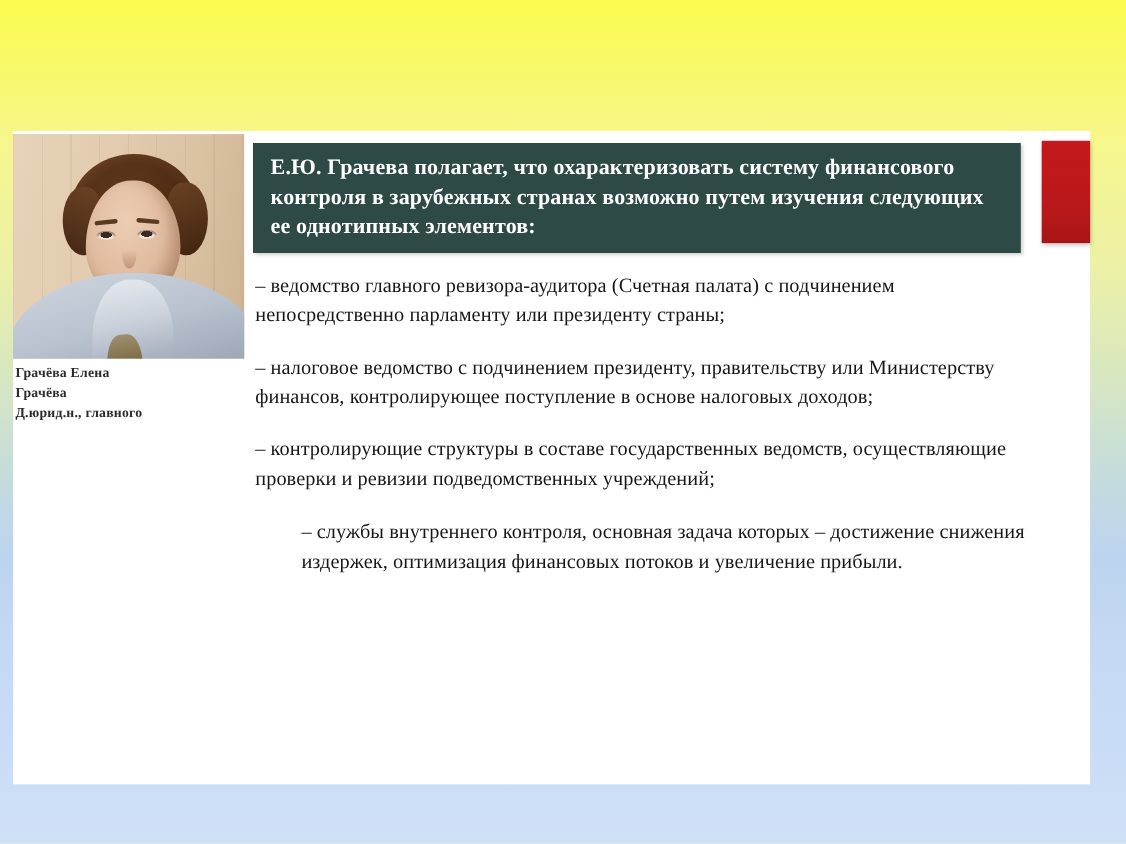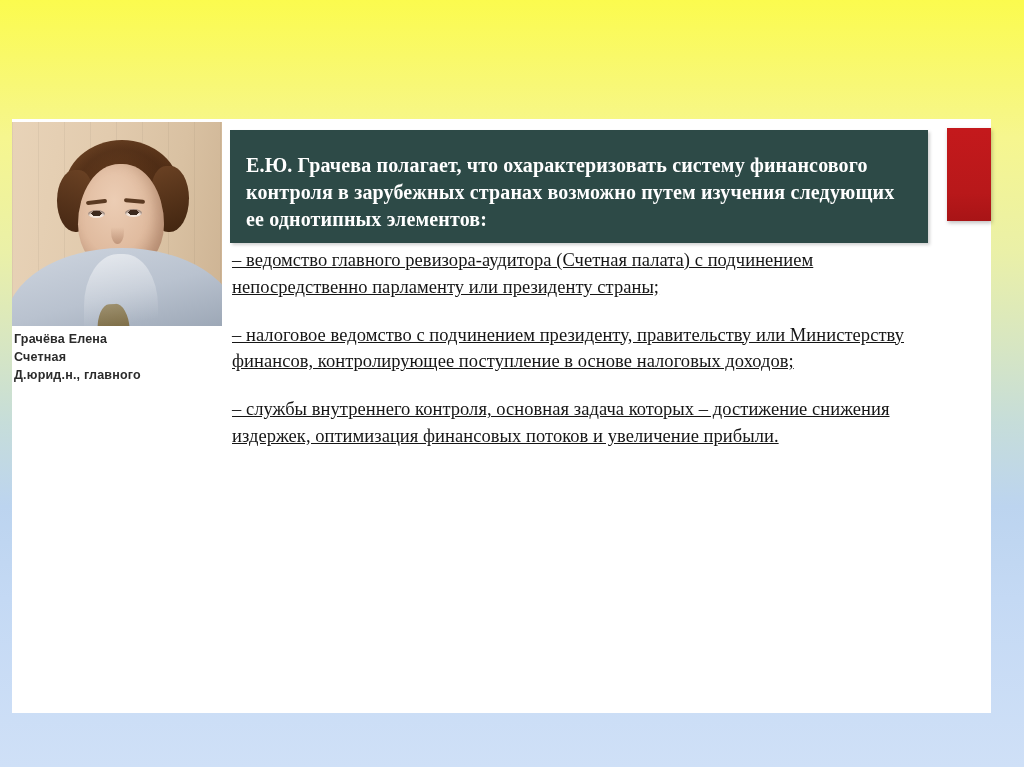--- a/index.html
+++ b/index.html
@@ -169,35 +169,35 @@
     background: linear-gradient(180deg, #b5705f, #8e4f42);
     border-radius: 46% 46% 58% 58%;
   }
 
   
   .caption {
     position: absolute;
     left: 2px;
     top: 212px;
     width: 215px;
-    font-family: Liberation Sans, sans-serif;
+    font-family: Liberation Serif, serif;
     font-size: 12.5px;
     font-weight: bold;
     line-height: 1.42;
     color: #2b2b2b;
     letter-spacing: .2px;
   }
 
   
   .header-box {
     position: absolute;
     left: 218px;
     top: 11px;
     width: 698px;
-    padding: 22px 14px 11px 16px;
+    padding: 9px 14px 11px 16px;
     background: #2d4a47;
     color: #ffffff;
     font-family: "Liberation Serif", serif;
     font-size: 20px;
     font-weight: bold;
     line-height: 1.34;
     letter-spacing: .15px;
     box-shadow: 2px 2px 3px rgba(0,0,0,.18);
   }
 
@@ -219,23 +219,22 @@
     top: 128px;
     width: 700px;
     font-family: "Liberation Serif", serif;
     font-size: 18.5px;
     line-height: 1.45;
     color: #161616;
   }
   .body-list p {
     margin-bottom: 21px;
     letter-spacing: .05px;
-    text-decoration: underline;
-  }
-  .body-list p:last-child { margin-bottom: 0; }
+  }
+  .body-list p:last-child { margin-bottom: 0; margin-left: 42px; }
 </style>
 </head>
 <body>
 
 <div class="slide">
 
   <div class="photo-wrap">
     <div class="photo">
       <div class="hair"></div>
       <div class="neck"></div>
@@ -247,27 +246,28 @@
       <div class="nose"></div>
       <div class="mouth"></div>
       <div class="jacket">
         <div class="collar"></div>
       </div>
     </div>
   </div>
 
   <div class="caption">
     <div>Грачёва Елена</div>
-    <div>Счетная</div>
+    <div>Грачёва</div>
     <div>Д.юрид.н., главного</div>
   </div>
 
   <div class="header-box">Е.Ю. Грачева полагает, что охарактеризовать систему финансового контроля в зарубежных странах возможно путем изучения следующих ее однотипных элементов:</div>
 
   <div class="red-block"></div>
 
   <div class="body-list">
     <p>– ведомство главного ревизора-аудитора (Счетная палата) с подчинением непосредственно парламенту или президенту страны;</p>
     <p>– налоговое ведомство с подчинением президенту, правительству или Министерству финансов, контролирующее поступление в основе налоговых доходов;</p>
+    <p>– контролирующие структуры в составе государственных ведомств, осуществляющие проверки и ревизии подведомственных учреждений;</p>
     <p>– службы внутреннего контроля, основная задача которых – достижение снижения издержек, оптимизация финансовых потоков и увеличение прибыли.</p>
   </div>
 
 </div>
 
 </body></html>

